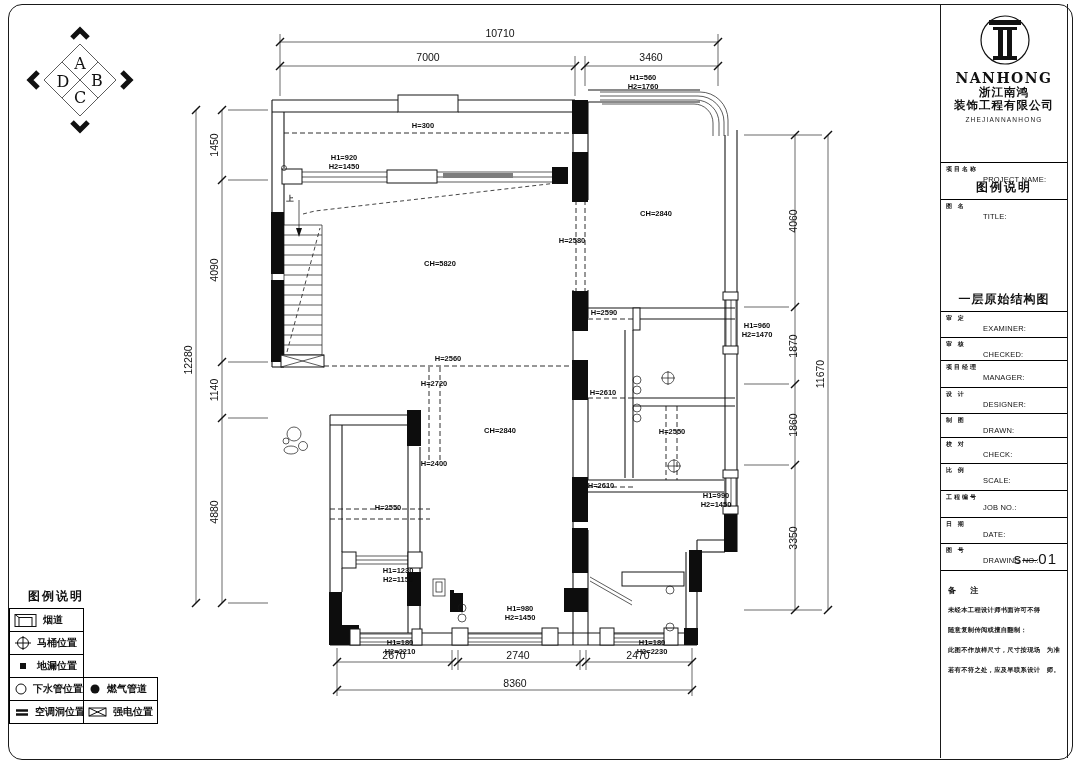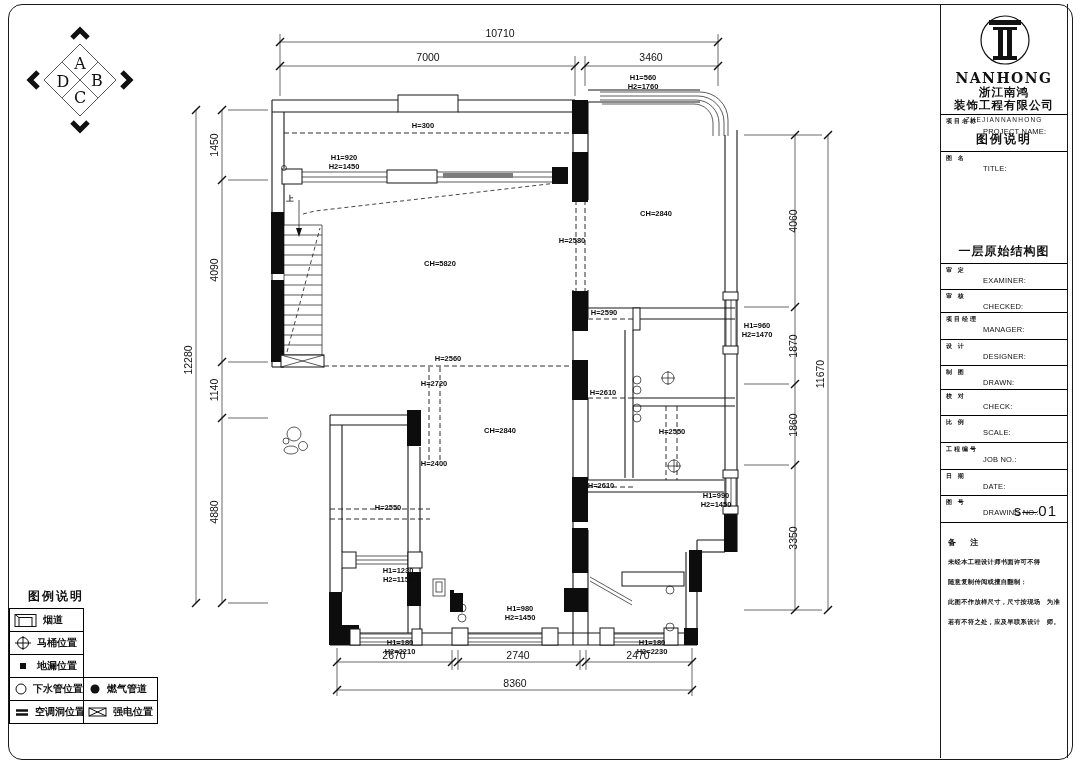--- a/index.html
+++ b/index.html
@@ -25,21 +25,21 @@
   #legend{position:absolute;left:10px;top:588px;width:152px;}
   .lg-title{font:bold 12px "Liberation Sans",sans-serif;margin:0 0 4px 18px;letter-spacing:2px;}
   .lg-row{display:flex;}
   .lg-cell{border:1px solid #000;margin-top:-1px;margin-left:-1px;display:flex;align-items:center;
            gap:5px;padding:0 4px;height:24px;box-sizing:border-box;width:75px;background:#fff;}
   .lg-label{font:bold 10px "Liberation Sans",sans-serif;white-space:nowrap;}
   .lg-ic{flex:0 0 auto;display:flex;align-items:center;}
   
   #title-block{position:absolute;left:940px;top:4px;width:128px;height:754px;box-sizing:border-box;
     border-left:1.2px solid #1a1a1a;border-right:1.2px solid #1a1a1a;display:flex;flex-direction:column;background:#fff;}
-  .tb-brand{height:111px;border-bottom:1.2px solid #000;text-align:center;box-sizing:border-box;padding-top:6px;}
+  .tb-brand{height:159px;border-bottom:1.2px solid #000;text-align:center;box-sizing:border-box;padding-top:6px;}
   .tb-brand-name{font:bold 14px "DejaVu Serif",serif;letter-spacing:1.5px;margin-top:-2px;}
   .tb-brand-cn{font:bold 11.5px "Liberation Sans",sans-serif;letter-spacing:1px;line-height:13px;}
   .tb-brand-en{font:6.5px "Liberation Sans",sans-serif;letter-spacing:1.2px;margin-top:4px;color:#222;}
   .tb-row{position:relative;border-bottom:1px solid #000;box-sizing:border-box;padding:2px 5px 1px 5px;overflow:hidden;}
   .tb-cn{font:bold 6px "Liberation Sans",sans-serif;letter-spacing:2px;}
   .tb-en{font:7.5px "Liberation Sans",sans-serif;letter-spacing:.2px;margin-top:1px;margin-left:37px;}
   .tb-val{font:bold 12px "Liberation Sans",sans-serif;text-align:center;letter-spacing:2px;}
   .tb-val-bottom{position:absolute;left:0;right:0;bottom:3px;}
   .tb-dwgno{position:absolute;right:10px;top:6px;font:15px "Liberation Sans",sans-serif;letter-spacing:1px;}
   .tb-notes{flex:1;border-bottom:none;padding:6px 7px;margin-top:8px;}

